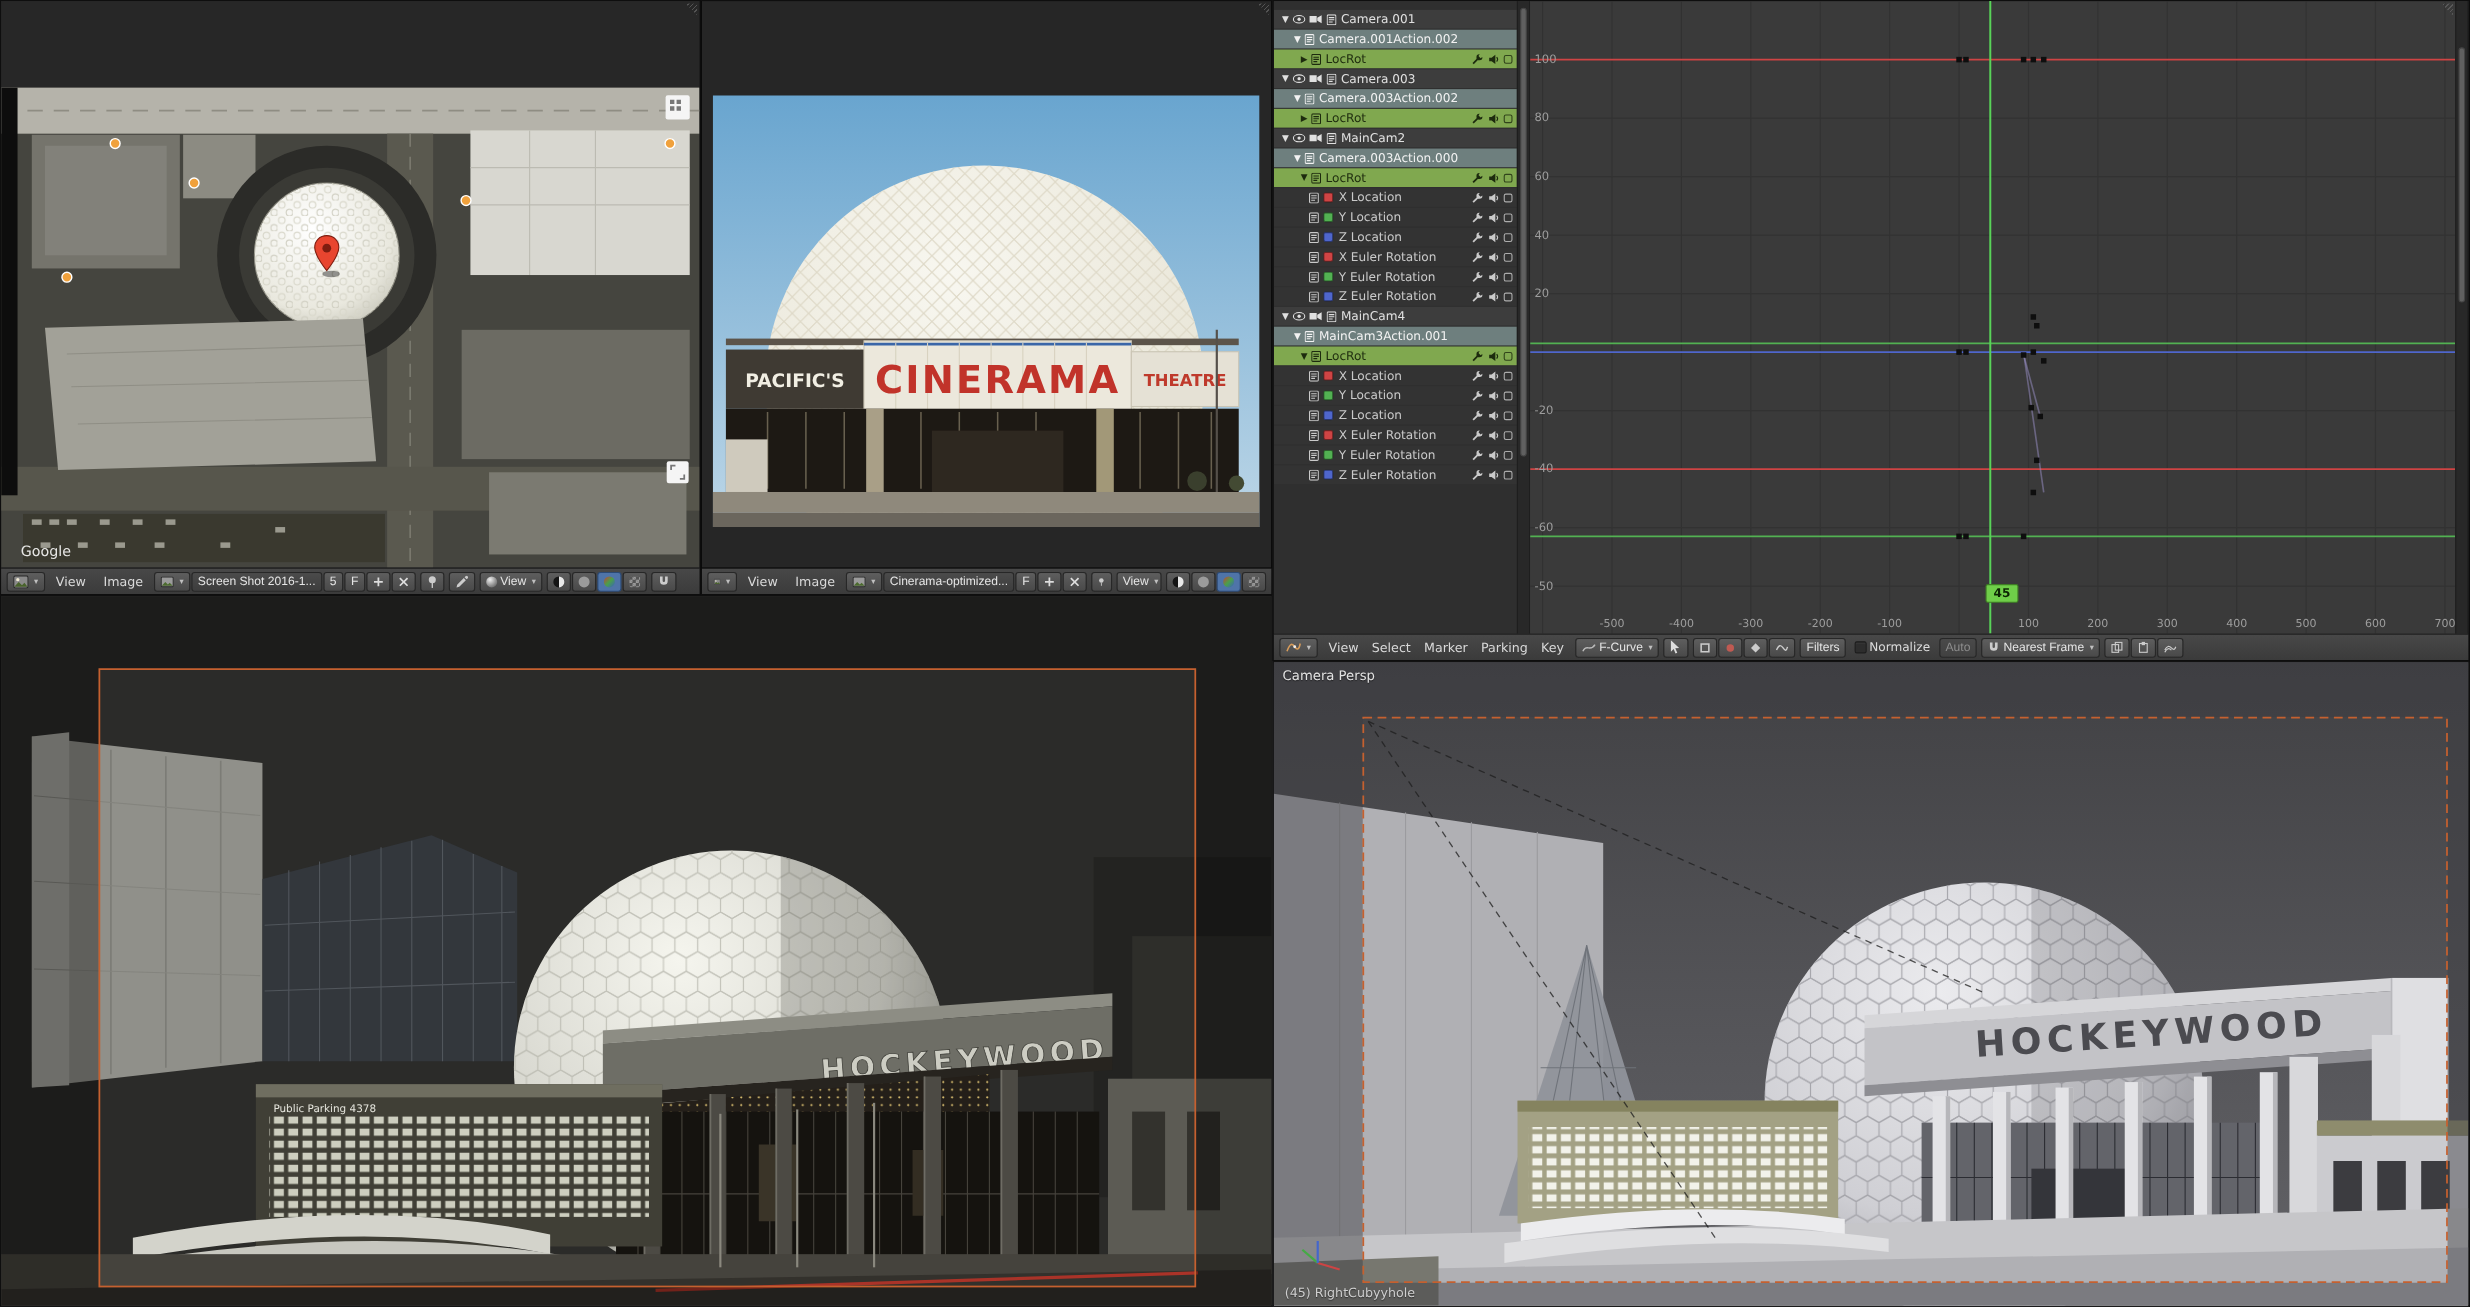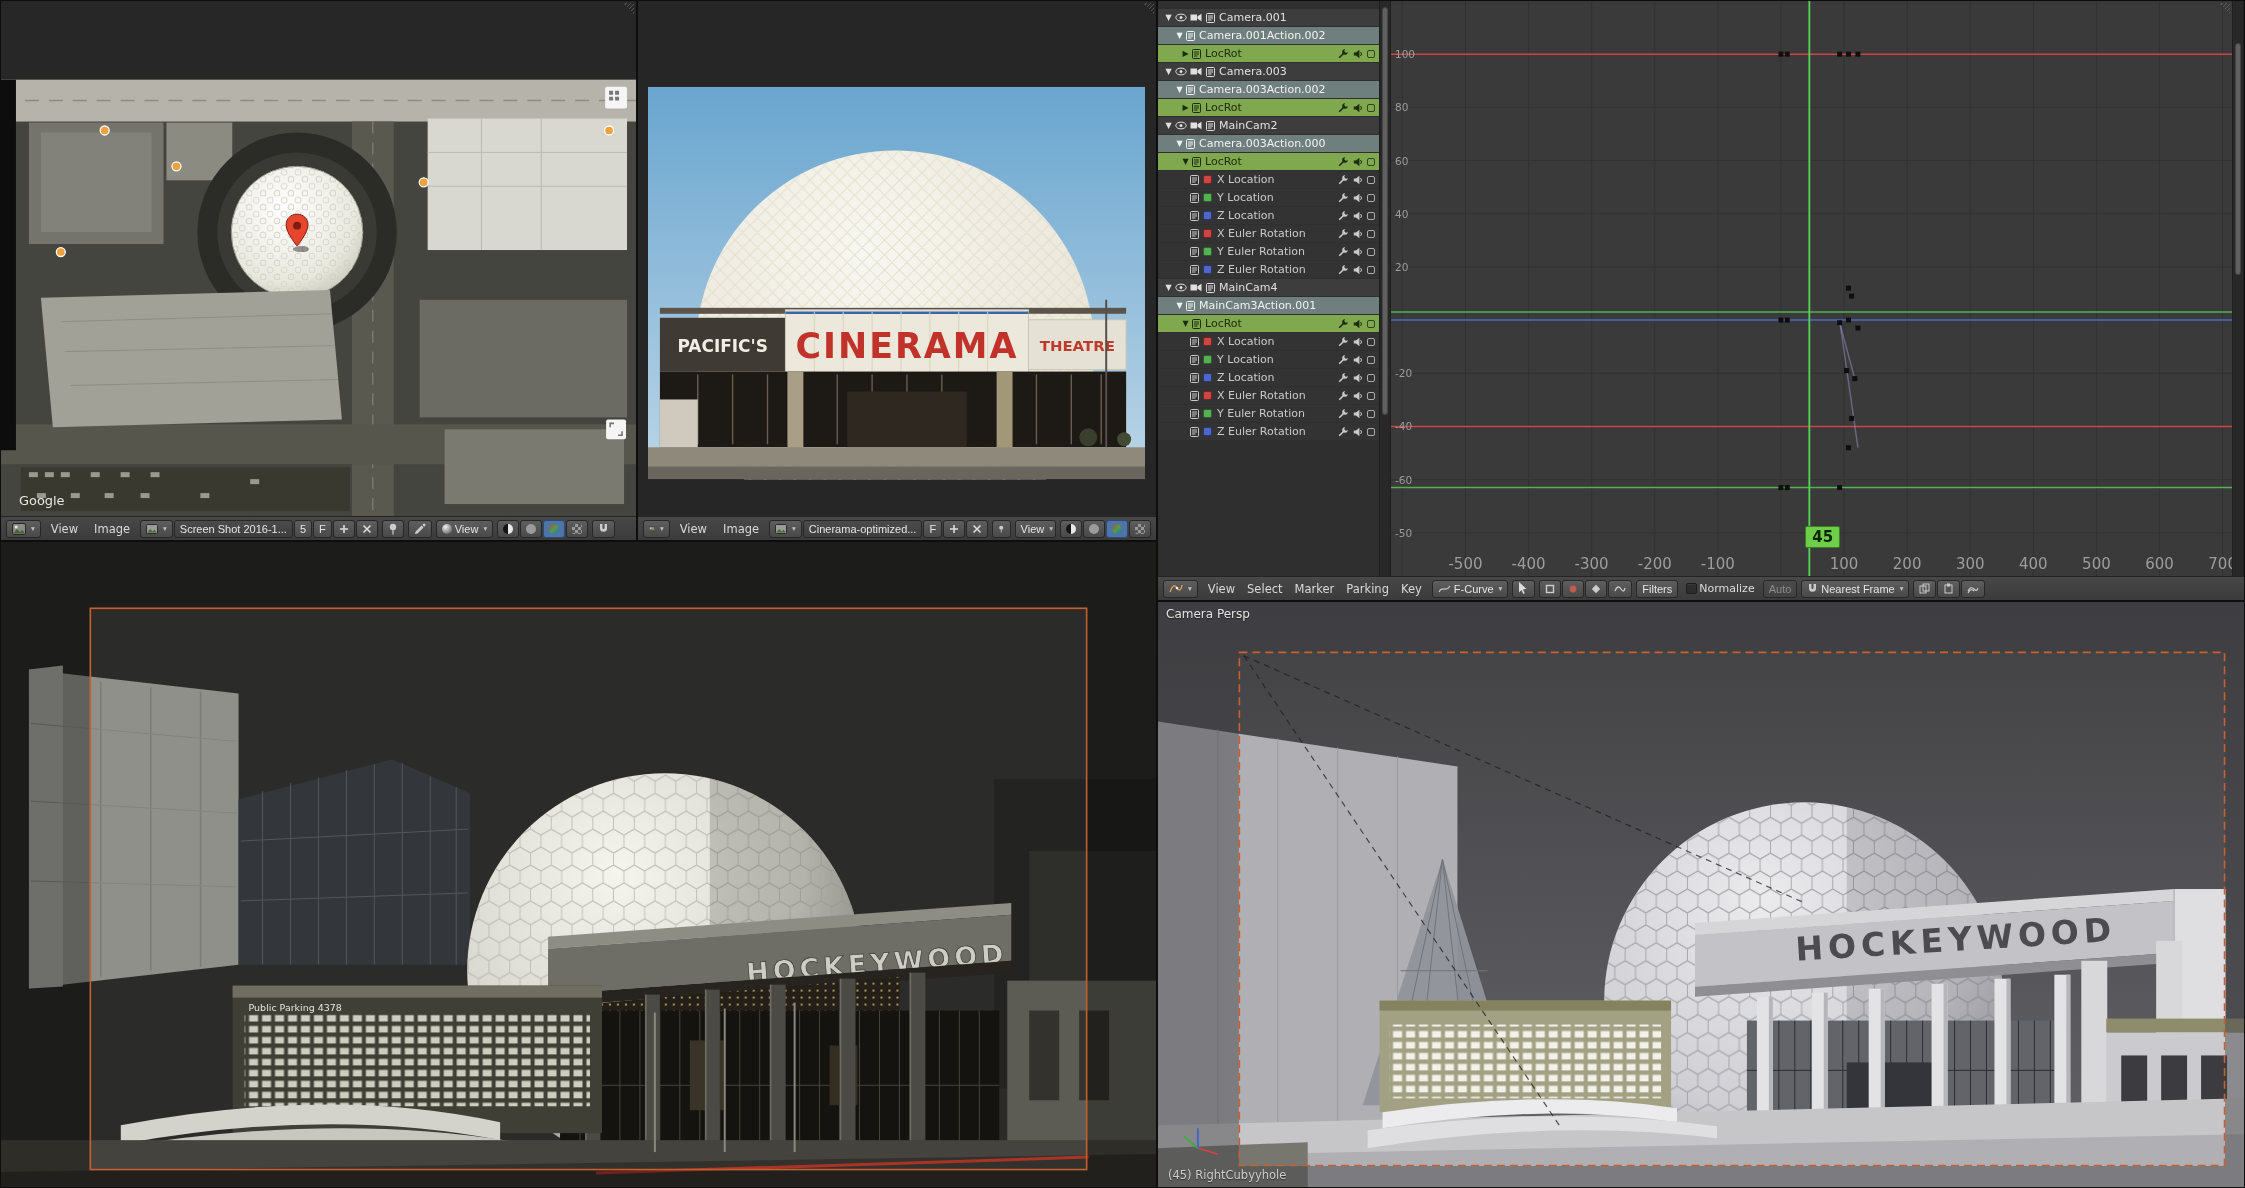--- a/index.html
+++ b/index.html
@@ -54,24 +54,24 @@
   .lockbox{width:8px;height:8px;border:1px solid currentColor;border-radius:2px;opacity:.8;display:block}
   .ric{display:block}
   .vscroll{position:absolute;top:0;bottom:0;width:12px;background:#282828;border-left:1px solid #1e1e1e;border-right:1px solid #1e1e1e}
   .vscroll.left{left:221px}
   .vscroll.right{right:0}
   .vscroll .thumb{position:absolute;left:2px;right:2px;border-radius:4px;background:#606060;border:1px solid #454545}
   .vscroll.left .thumb{top:6px;height:408px}
   .vscroll.right .thumb{top:42px;height:232px}
   #curvewrap{position:absolute;left:233px;right:12px;top:0;bottom:0;background:#3a3a3a;overflow:hidden}
   #ruler-x{position:absolute;left:0;right:0;bottom:0;height:20px;pointer-events:none}
-  .tick-x{position:absolute;bottom:3px;transform:translateX(-50%);font-size:15px;color:#9d9d9d}
+  .tick-x{position:absolute;bottom:3px;transform:translateX(-50%);font-size:10px;color:#9d9d9d}
   #ruler-y{position:absolute;left:0;top:0;right:0;bottom:0;pointer-events:none}
   .tick-y{position:absolute;left:4px;transform:translateY(-50%);font-size:10.5px;color:#9d9d9d}
-  #frame-badge{position:absolute;bottom:28px;background:#6fce49;color:#0d2404;font-size:15px;font-weight:bold;padding:1px 6px;border-radius:2px;border:1px solid #3e7d24}
+  #frame-badge{position:absolute;bottom:28px;background:#6fce49;color:#0d2404;font-size:11px;font-weight:bold;padding:1px 6px;border-radius:2px;border:1px solid #3e7d24}
   
   .vlabel{position:absolute;top:5px;left:8px;font-size:12px;color:#e3e3e3;text-shadow:0 1px 1px rgba(0,0,0,.5)}
   .olabel{position:absolute;bottom:5px;left:10px;font-size:11.5px;color:#cfcfcf;text-shadow:0 1px 1px rgba(0,0,0,.5)}
 </style>
 </head>
 <body>
 
 <div id="app">
 
   <section class="panel" id="ie-left">

